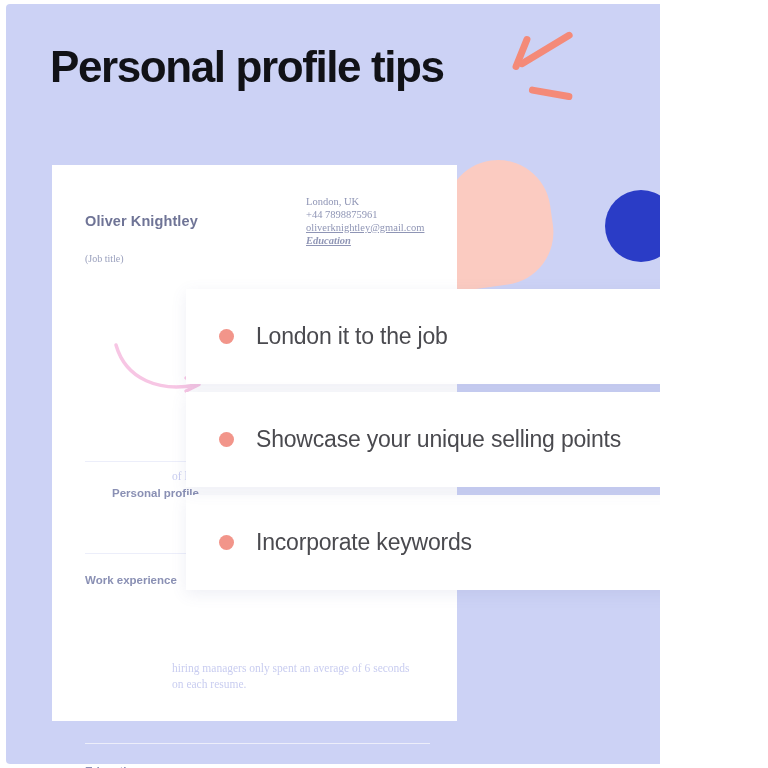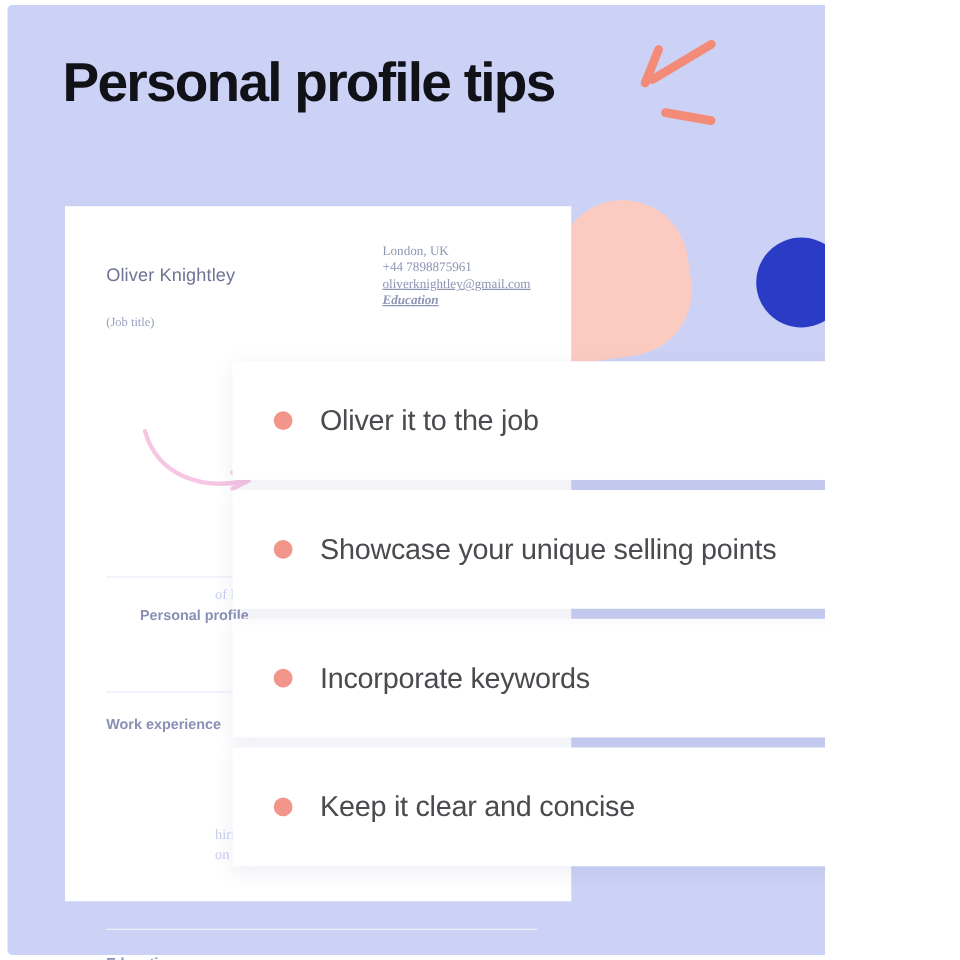--- a/index.html
+++ b/index.html
@@ -81,21 +81,21 @@
     top: 165px;
     width: 405px;
     height: 556px;
     background: #ffffff;
   }
   .resume-name {
     position: absolute;
     left: 33px;
     top: 48px;
     font-size: 14.5px;
-    font-weight: 400;
+    font-weight: 700;
     color: #6f7496;
     letter-spacing: 0.1px;
   }
   .resume-jobtitle {
     position: absolute;
     left: 33px;
     top: 88px;
     font-size: 10px;
     color: #9aa0bd;
     font-family: "Liberation Serif", serif;
@@ -231,28 +231,24 @@
   <div class="ghost-text ghost-1">of leading the team that built up there first</div>
   <div class="ghost-text ghost-2">hiring managers only spent an average of 6 seconds on each resume.</div>
 
   <svg class="arrow-svg" viewBox="0 0 110 60">
     <path d="M16 5 C 26 40, 60 52, 96 45" stroke="#f7c6e4" stroke-width="3.5" fill="none" stroke-linecap="round"></path>
     <path d="M86 38 L99 44.5 L86 51" stroke="#f7c6e4" stroke-width="3.5" fill="none" stroke-linecap="round" stroke-linejoin="round"></path>
   </svg>
 
   <div class="tip-card tip-1">
     <span class="tip-dot"></span>
-    <span class="tip-text">Oliver it to the job</span>
+    <span class="tip-text">London it to the job</span>
   </div>
   <div class="tip-card tip-3">
     <span class="tip-dot"></span>
     <span class="tip-text">Incorporate keywords</span>
   </div>
   <div class="tip-card tip-2">
     <span class="tip-dot"></span>
     <span class="tip-text">Showcase your unique selling points</span>
   </div>
-  <div class="tip-card tip-4">
-    <span class="tip-dot"></span>
-    <span class="tip-text">Keep it clear and concise</span>
-  </div>
 
 </div>
 
 </body></html>

